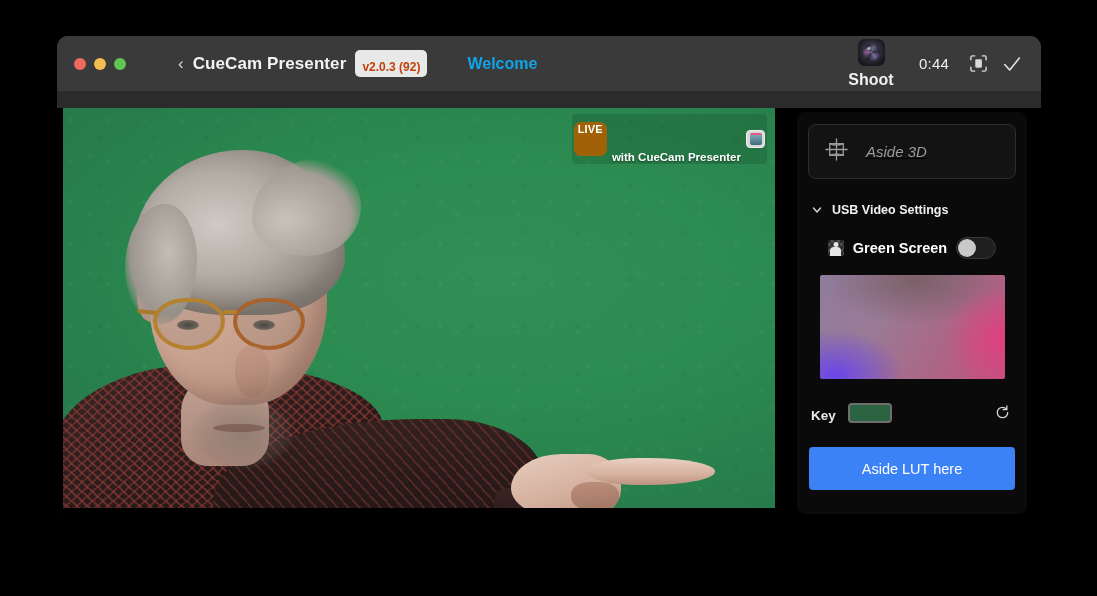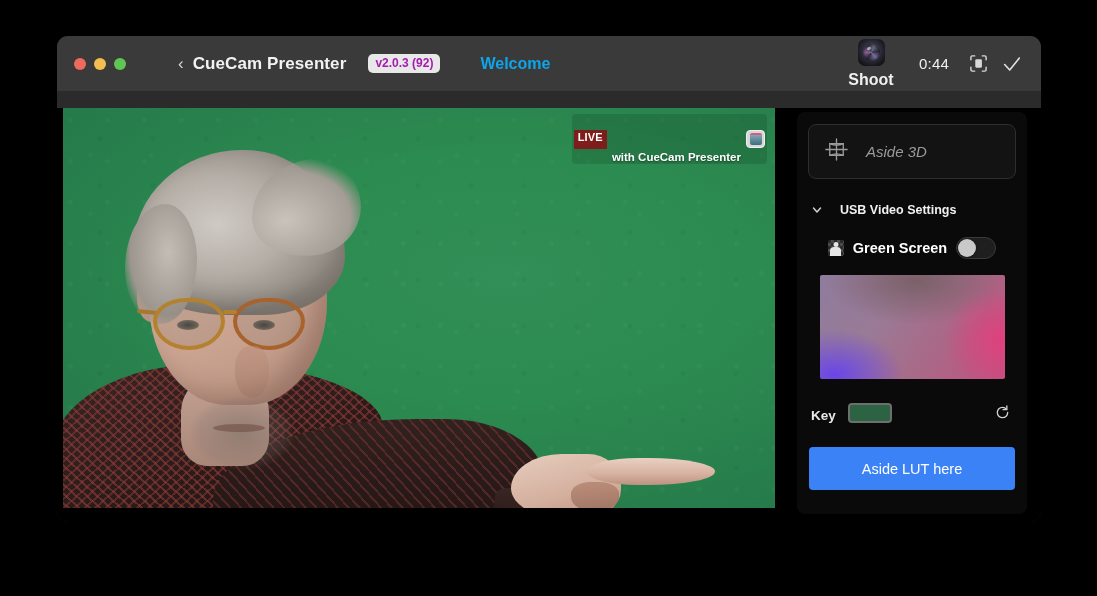--- a/index.html
+++ b/index.html
@@ -67,26 +67,26 @@
     cursor: default;
   }
   #app-name {
     margin-left: 9px;
     color: #f2f2f2;
     font-size: 17px;
     font-weight: 700;
     letter-spacing: 0.1px;
   }
   #version-pill {
-    margin-left: 22px;
+    margin-left: 9px;
     background: #e8e8e8;
-    color: #a21caf;
+    color: #c2410c;
     font-size: 12px;
     font-weight: 600;
-    padding: 3px 7px 4px;
+    padding: 11px 7px 4px;
     border-radius: 5px;
     line-height: 1;
   }
   #doc-title {
     margin-left: 40px;
     color: #0ea5e9;
     font-size: 16px;
     font-weight: 700;
   }
 
@@ -450,26 +450,26 @@
     right: 8px;
     top: 6px;
     display: flex;
     align-items: center;
     gap: 5px;
     background: rgba(0,0,0,0.12);
     padding: 1px 2px;
     border-radius: 4px;
   }
   #live-pill {
-    background: #7f1d1d;
+    background: #a16207;
     color: #ffffff;
     font-size: 11px;
     font-weight: 700;
-    padding: 2px 4px 6px;
-    border-radius: 0;
+    padding: 2px 4px 21px;
+    border-radius: 7px;
     line-height: 1;
     letter-spacing: 0.2px;
   }
   #live-text {
     color: #ffffff;
     font-size: 11.5px;
     font-weight: 700;
     text-shadow: 0 1px 2px rgba(0,0,0,0.45);
     margin-top: 36px;
   }
@@ -507,20 +507,21 @@
     margin: 12px 11px 0;
     height: 53px;
     border: 1px solid #2e2e2e;
     border-radius: 8px;
     background: #131313;
     display: flex;
     align-items: center;
     padding-left: 14px;
     gap: 16px;
     cursor: default;
+    text-decoration: underline;
   }
   #aside-label {
     color: #9b9b9b;
     font-size: 15px;
     font-style: italic;
     font-weight: 400;
   }
 
   #usb-row {
     margin: 24px 0 0 14px;
@@ -531,21 +532,20 @@
   }
   #usb-row .disclosure {
     color: #cfcfcf;
     display: flex;
     align-items: center;
   }
   #usb-label {
     color: #f0f0f0;
     font-size: 12.5px;
     font-weight: 700;
-    margin-left: 8px;
   }
 
   #gs-row {
     margin: 20px 0 0 0;
     display: flex;
     align-items: center;
     justify-content: center;
     gap: 9px;
   }
   #gs-icon {

